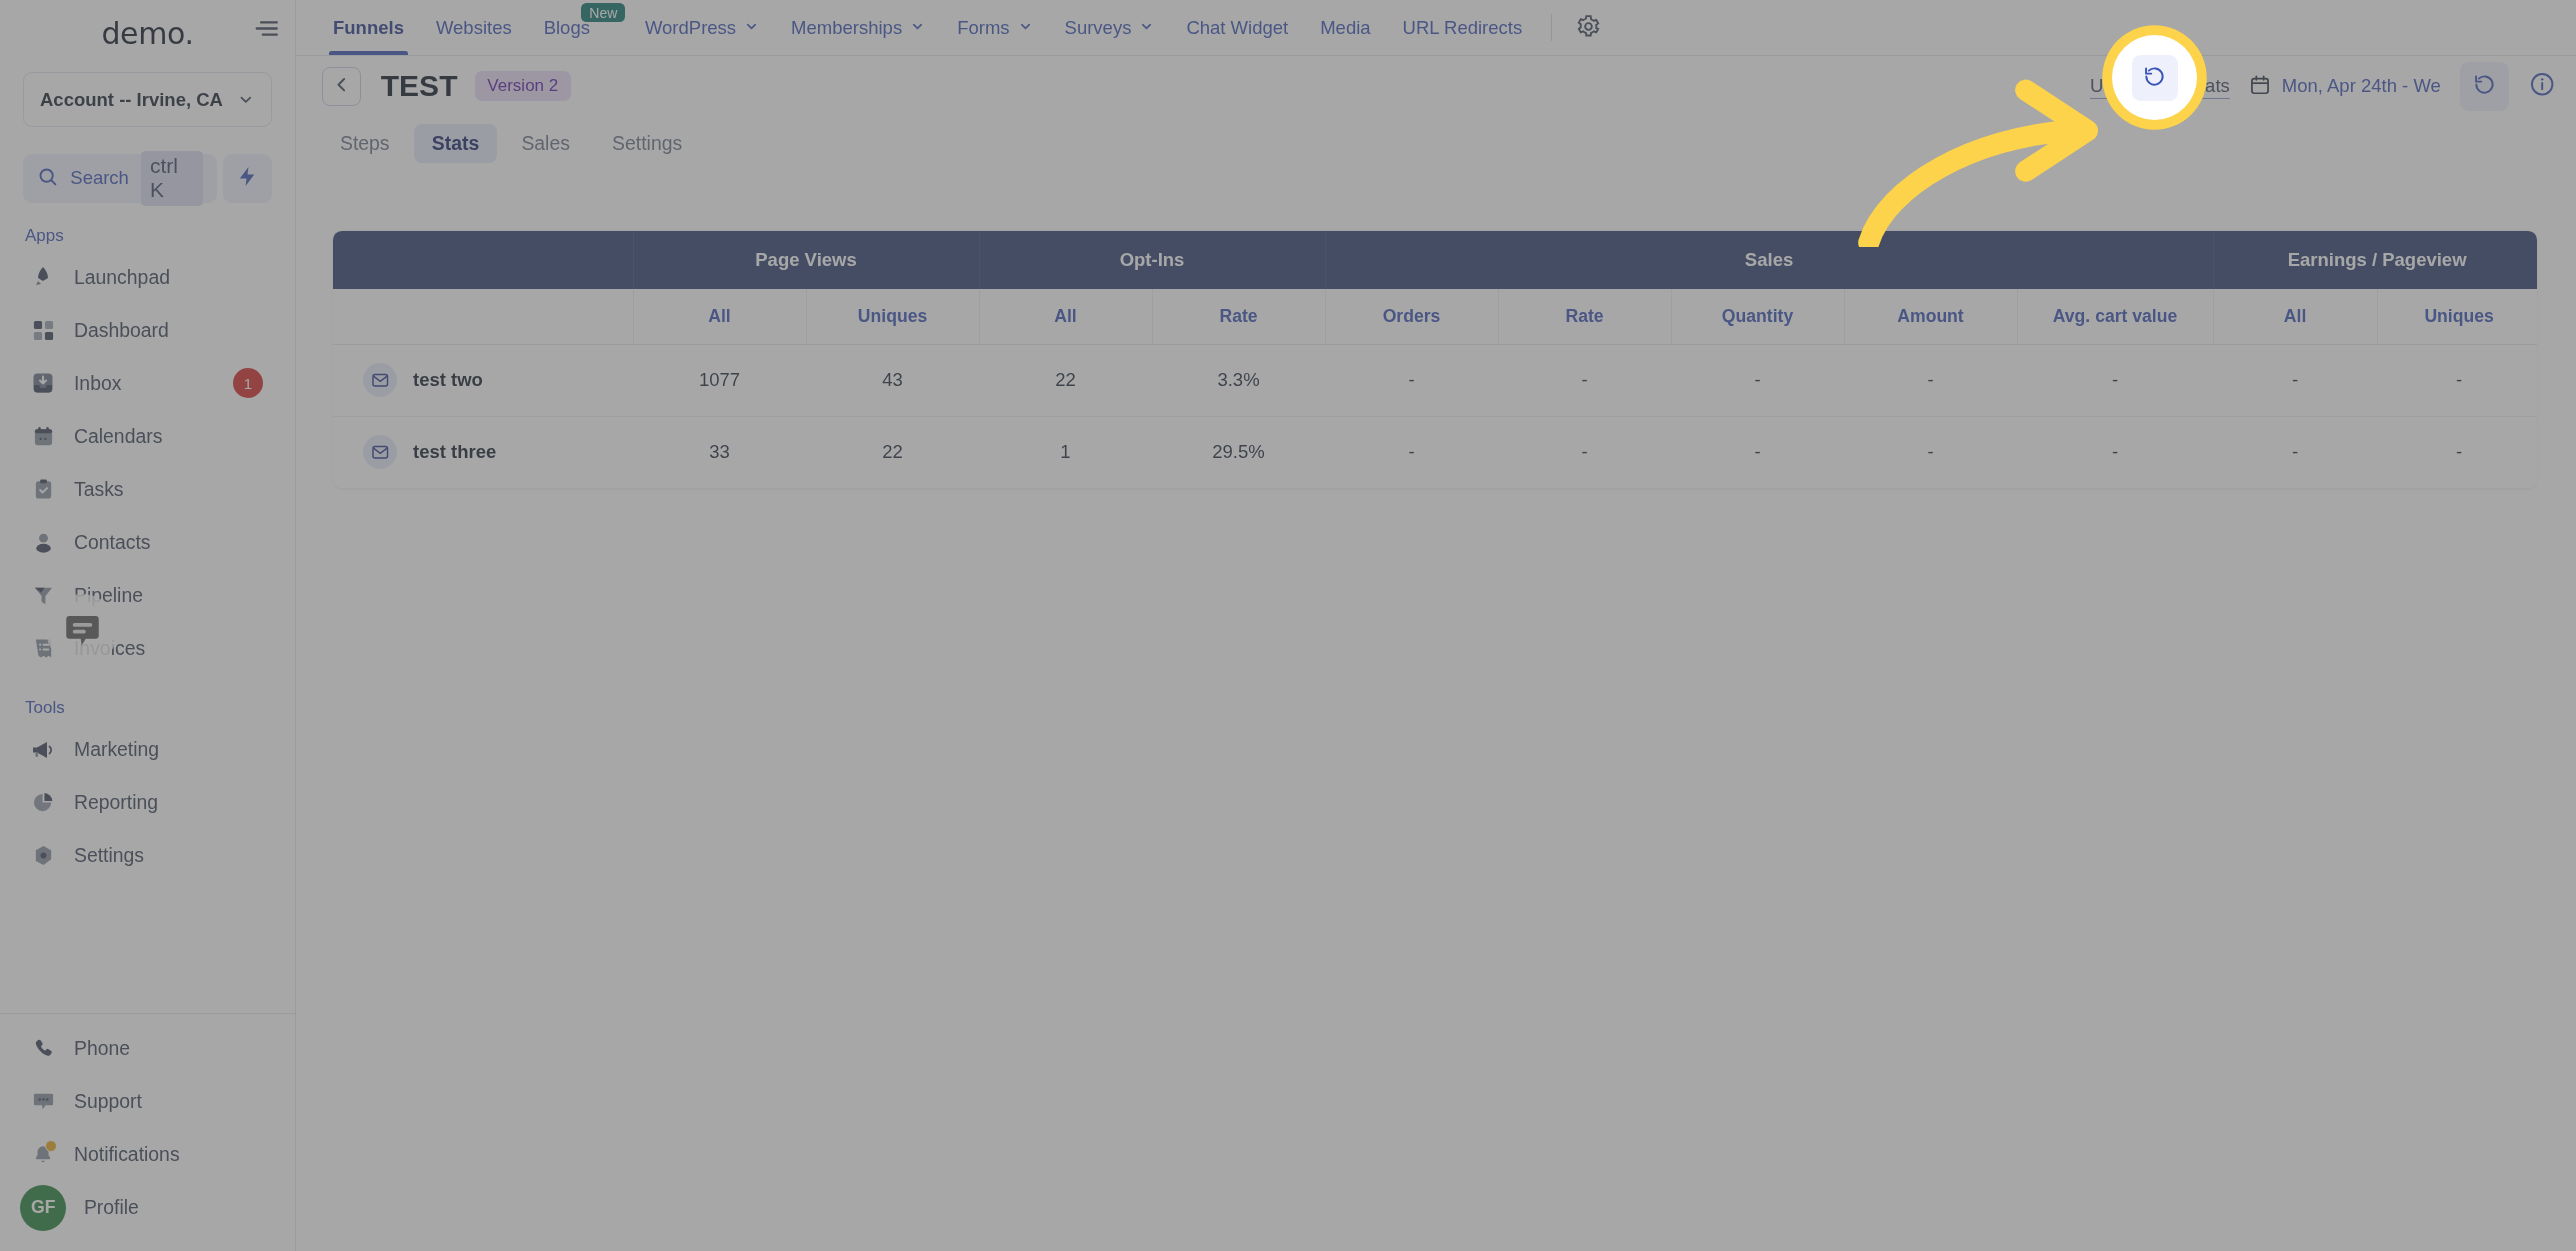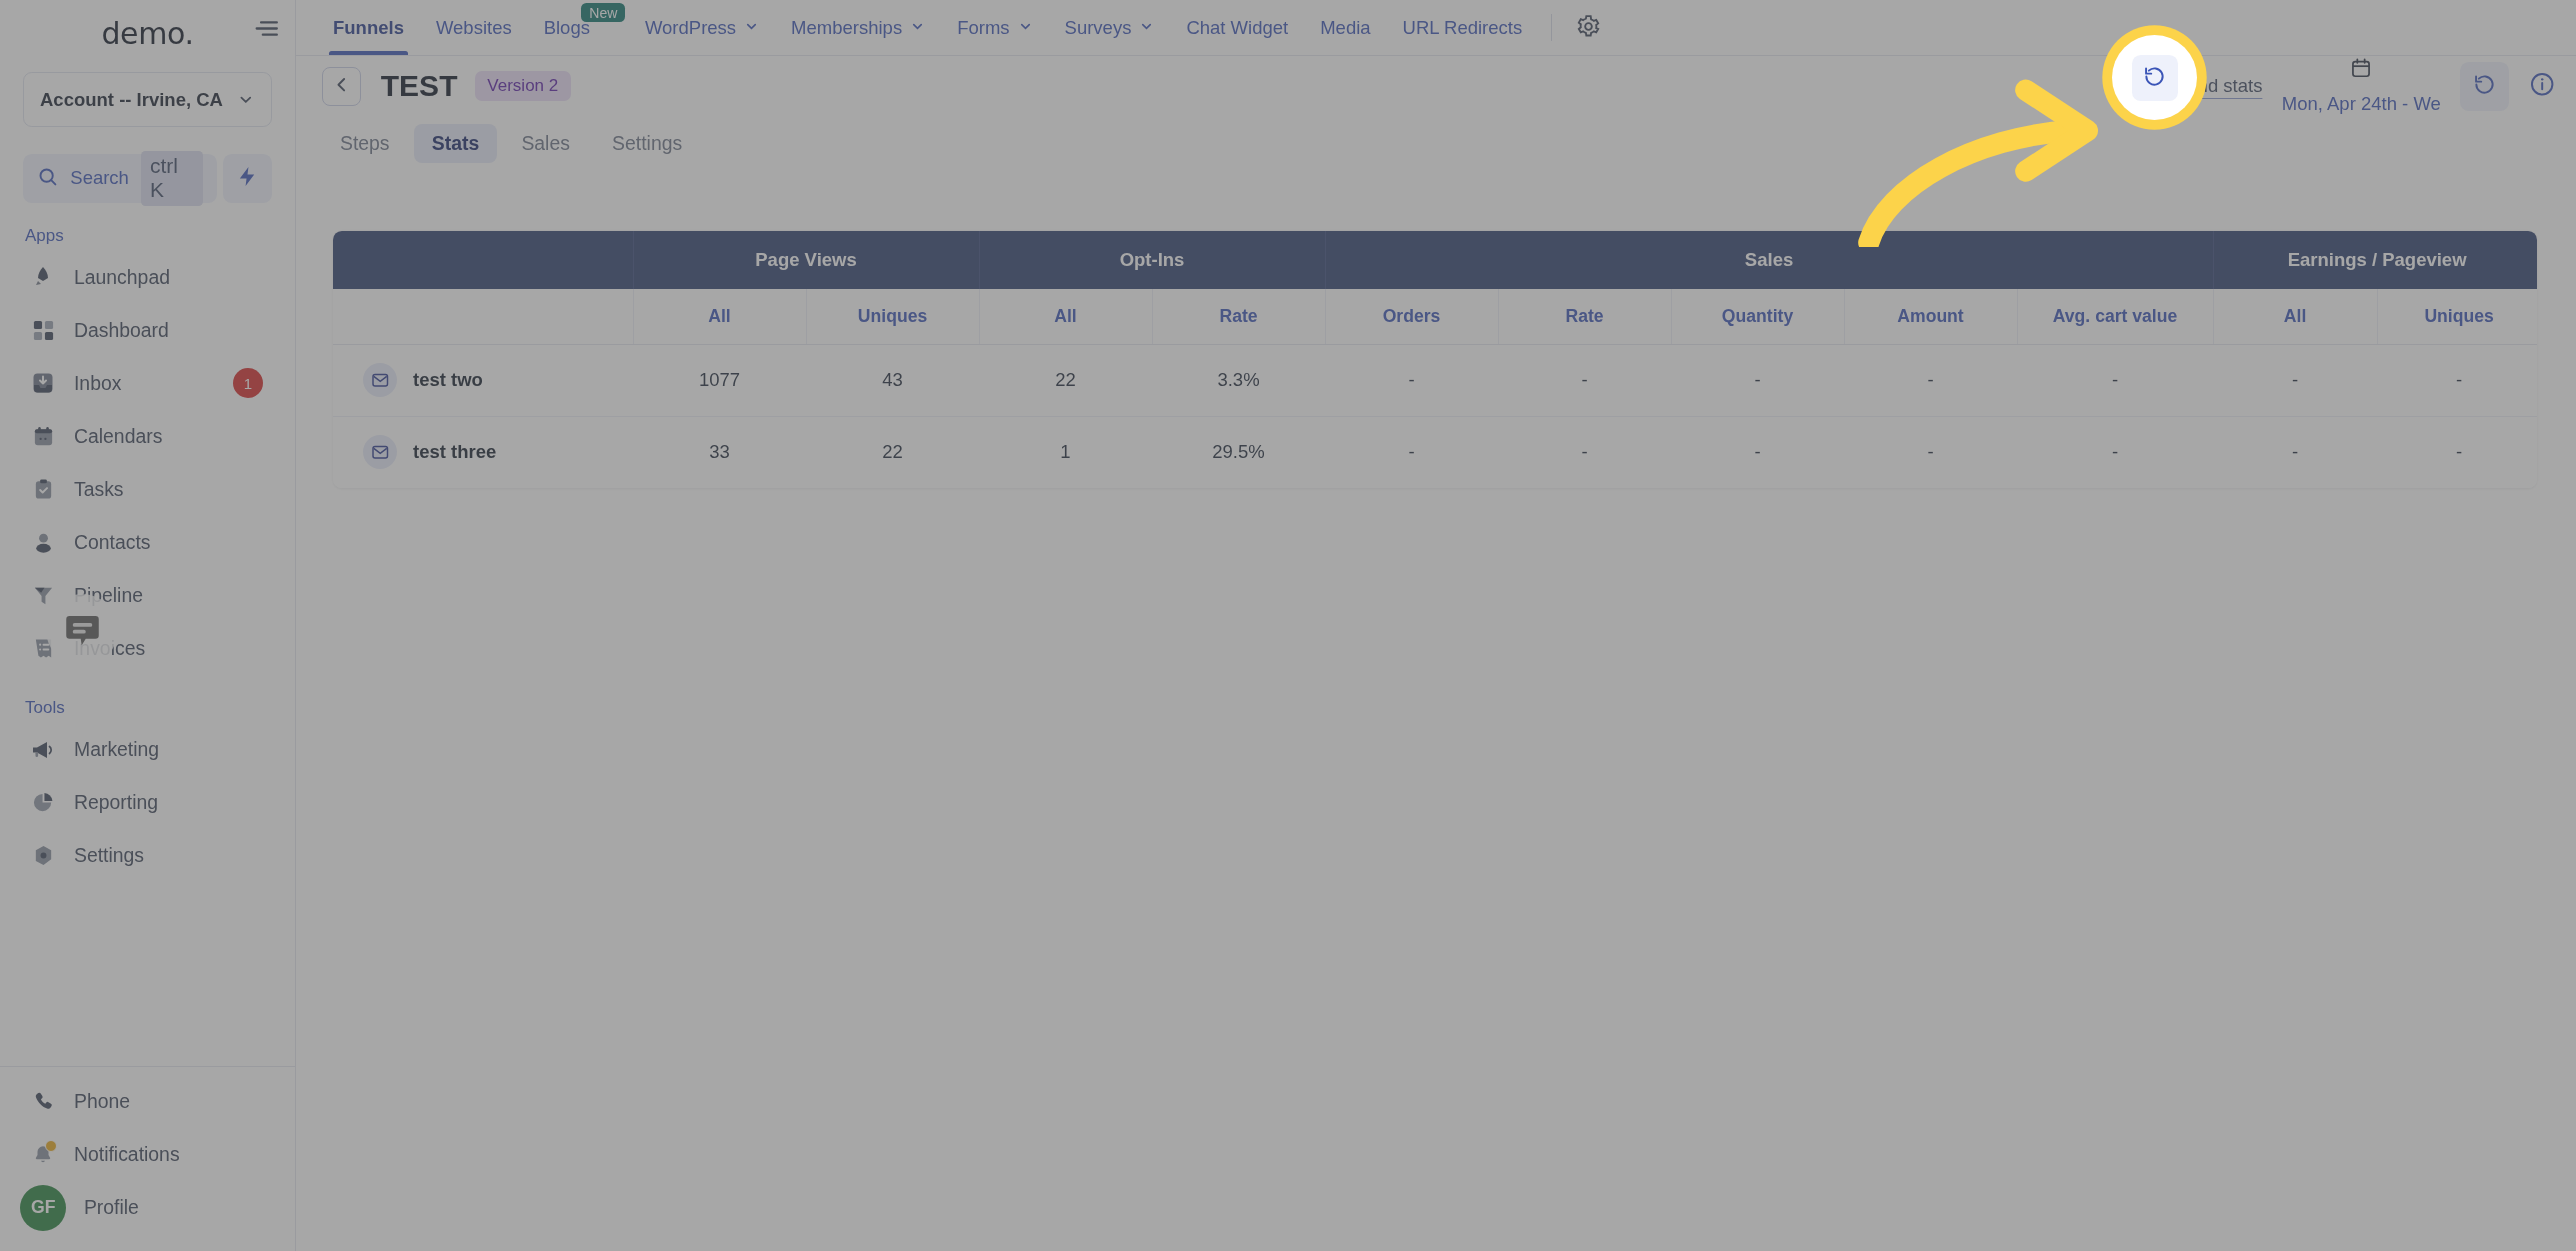--- a/index.html
+++ b/index.html
@@ -112,21 +112,21 @@
   .page-title { font-size:30px; font-weight:700; color:#101828; margin-left:19.4px; }
   .ver-badge {
     margin-left:17.6px; background:#e9ddf7; color:#5b21a8;
     font-size:17px; padding:5.3px 12.3px; border-radius:7px; font-weight:500;
   }
   .head-right { margin-left:auto; display:flex; align-items:center; gap:19.4px; }
   .understand {
     font-size:18.5px; color:#3f4a63; text-decoration:underline;
     text-decoration-color:#8b9ad0; text-underline-offset:6.2px; cursor:pointer;
   }
-  .date-pick { display:flex; align-items:center; gap:10.6px; cursor:pointer;flex-direction:column; }
+  .date-pick { display:flex; align-items:center; gap:10.6px; cursor:pointer; }
   .date-text { font-size:18.5px; color:#3b55b7; font-weight:500; white-space:nowrap; }
   .refresh-btn {
     width:49px;height:49px;border-radius:8.8px;background:#eef1fb;
     display:flex;align-items:center;justify-content:center;cursor:pointer;
   }
   .info-btn { cursor:pointer; display:flex; align-items:center; }
 
   
   .subtabs {
     position:absolute; left:296px; top:116px; right:0; height:55px;
@@ -363,20 +363,31 @@
     <div class="sb-divider"></div>
 
     <nav class="nav-list sb-bottom">
       <div class="nav-item">
         <span class="nav-icon">
           <svg viewBox="0 0 24 24" width="23" height="23" fill="#3b4559">
               <path d="M6.6 3.2a1.8 1.8 0 0 1 2.5.5l1.7 2.6a1.8 1.8 0 0 1-.3 2.3l-1.2 1c.9 2 2.6 3.8 4.6 4.8l1-1.3a1.8 1.8 0 0 1 2.3-.4l2.6 1.6a1.8 1.8 0 0 1 .6 2.5l-1 1.5c-.8 1.2-2.3 1.6-3.7 1.1C11 18 6 13 4.2 7.9c-.5-1.4-.1-2.9 1-3.7z"></path>
             </svg>
         </span>
         <span class="nav-label">Phone</span>
+      </div>
+      <div class="nav-item">
+        <span class="nav-icon">
+          <svg viewBox="0 0 24 24" width="23" height="23">
+              <path d="M3.5 4h17a1.5 1.5 0 0 1 1.5 1.5v9A1.5 1.5 0 0 1 20.5 16h-6.3l-3.2 4-.5-4H3.5A1.5 1.5 0 0 1 2 14.5v-9A1.5 1.5 0 0 1 3.5 4z" fill="#868e9d"></path>
+              <circle cx="8" cy="10" r="1.3" fill="#3b4559"></circle>
+              <circle cx="12" cy="10" r="1.3" fill="#3b4559"></circle>
+              <circle cx="16" cy="10" r="1.3" fill="#3b4559"></circle>
+            </svg>
+        </span>
+        <span class="nav-label">Support</span>
       </div>
       <div class="nav-item">
         <span class="nav-icon bell-wrap">
           <svg viewBox="0 0 24 24" width="22" height="22" fill="#868e9d">
               <path d="M12 2.5a6 6 0 0 0-6 6v3.4L4.3 15a1 1 0 0 0 .9 1.5h13.6a1 1 0 0 0 .9-1.5L18 11.9V8.5a6 6 0 0 0-6-6z"></path>
               <path d="M9.8 18.2a2.3 2.3 0 0 0 4.4 0z"></path>
             </svg>
           <span class="bell-dot"></span>
         </span>
         <span class="nav-label">Notifications</span>

